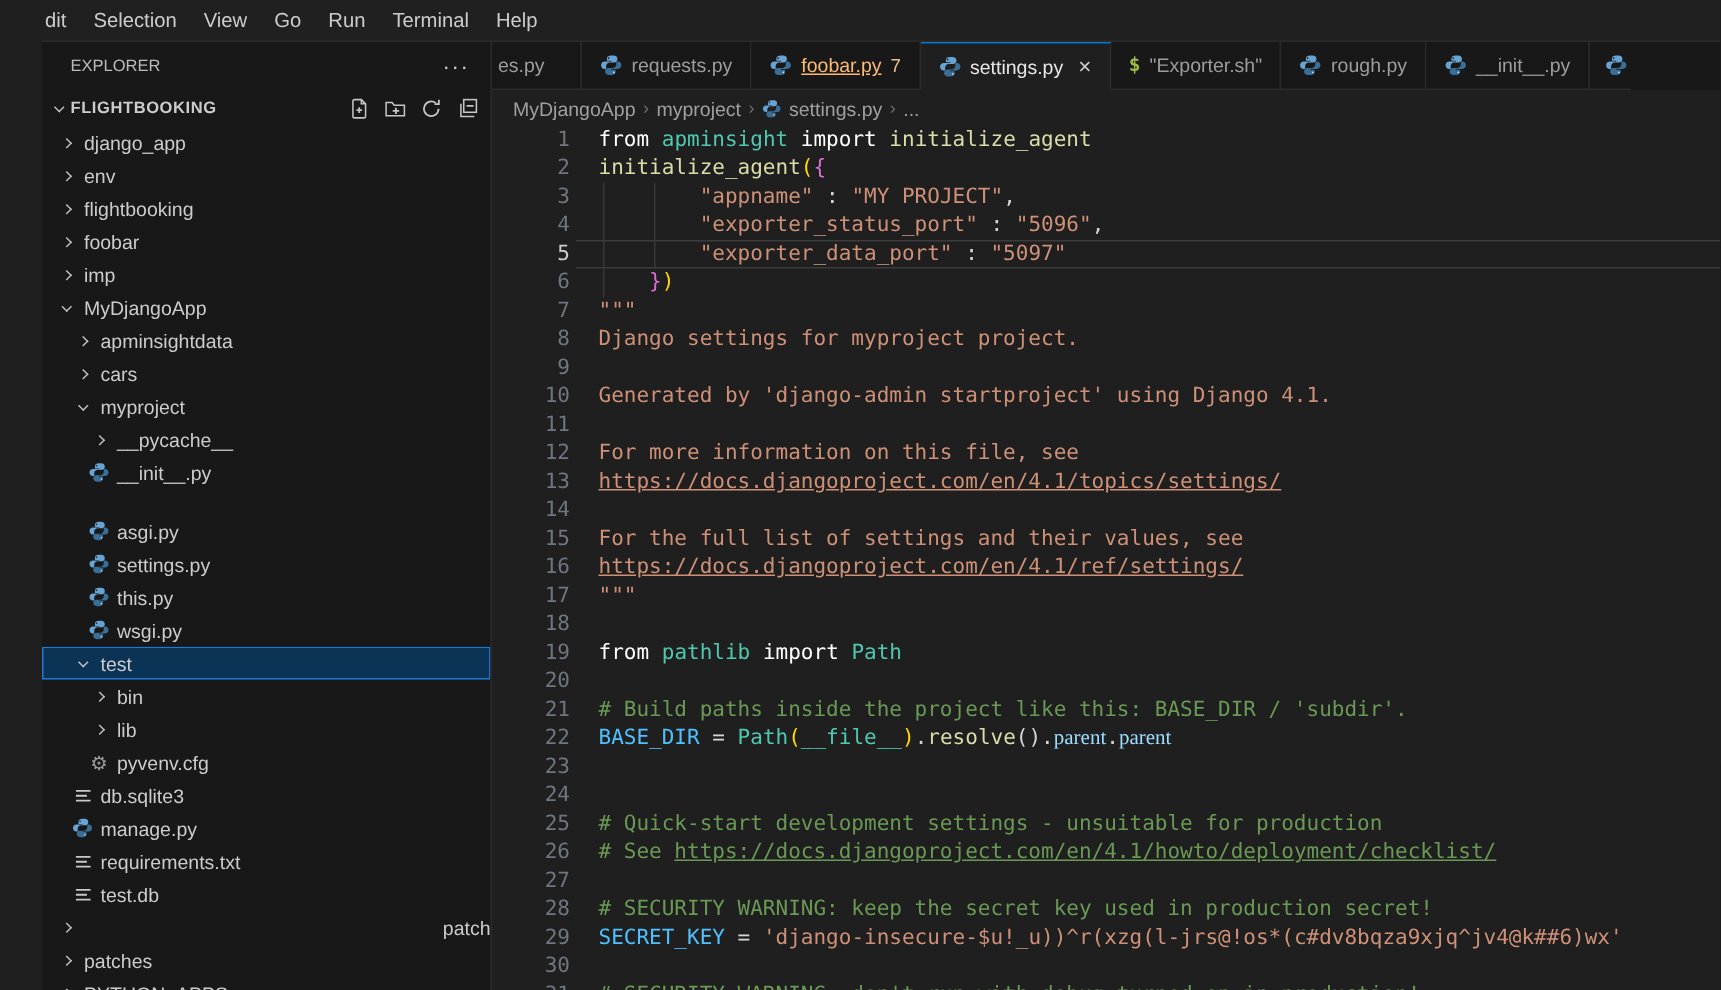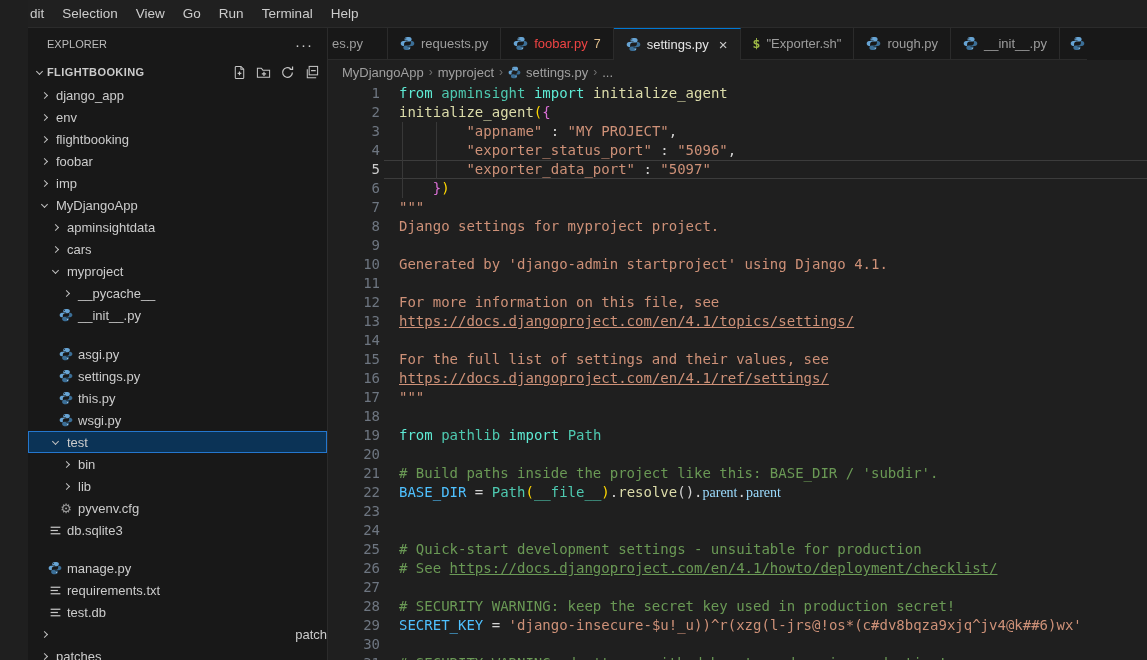--- a/index.html
+++ b/index.html
@@ -39,42 +39,42 @@
 
   
   .editor { flex:1; display:flex; flex-direction:column; min-width:0; background:#1f1f1f; }
   .tabbar { height:32px; flex:none; background:#181818; display:flex; overflow:hidden; }
   .tab { display:flex; align-items:center; gap:6px; padding:0 12px; font-size:13px; color:#9d9d9d;
          background:#181818; border-right:1px solid #2b2b2b; border-bottom:1px solid #2b2b2b;
          white-space:nowrap; cursor:pointer; }
   .tab.active { background:#1f1f1f; color:#e6e6e6; border-bottom:none; border-top:1px solid #0078d4; }
   .tab.partial-left { width:60px; flex:none; overflow:hidden; padding:0 8px 0 4px; }
   .tab.partial-right { width:27px; flex:none; overflow:hidden; border-right:none; padding:0 0 0 10px; }
-  .tab .modified { color:#ef4444; }
+  .tab .modified { color:#fdba74;text-decoration:underline; }
   .tab-badge { color:#E2C08D; font-size:12.5px; }
   .tab-close { margin-left:4px; font-size:15px; color:#cccccc; line-height:1; }
   .tab svg { flex:none; }
 
   .breadcrumbs { height:24px; flex:none; display:flex; align-items:center; padding-left:14px;
                  font-size:13px; color:#a0a0a0; gap:5px; background:#1f1f1f; }
   .bc-item { display:flex; align-items:center; gap:5px; cursor:pointer; }
   .bc-sep { color:#6f6f6f; font-size:12px; }
 
   
   .code-area { flex:1; overflow:hidden; position:relative;
                font-family:"DejaVu Sans Mono", monospace; font-size:14px; }
   .cline { height:19px; line-height:19px; display:flex; position:relative; white-space:pre; }
   .lnum { width:52px; flex:none; text-align:right; color:#6e7681; }
   .ltext { padding-left:19px; white-space:pre; }
   .cline.active .lnum { color:#cccccc; }
   .cline.active::before { content:""; position:absolute; left:56px; right:0; top:0; bottom:0;
                           border-top:1px solid #3c3c3c; border-bottom:1px solid #3c3c3c; pointer-events:none; }
   .iguide { position:absolute; top:0; bottom:0; width:1px; background:#383838; }
 
-  .tk-kw { color:#5eead4; }
+  .tk-kw { color:#ffffff; }
   .tk-type { color:#4EC9B0; }
   .tk-fn { color:#DCDCAA; }
   .tk-var { color:#9CDCFE;font-family:Liberation Serif, serif; }
   .tk-const { color:#4FC1FF; }
   .tk-str { color:#CE9178; }
   .tk-strlink { color:#CE9178; text-decoration:underline; }
   .tk-com { color:#6A9955; }
   .tk-comlink { color:#6A9955; text-decoration:underline; }
   .tk-pl { color:#D4D4D4; }
   .tk-b1 { color:#FFD700; }
@@ -271,21 +271,21 @@
           <div class="trow" style="padding-left: 19px;">
             <span class="slot">
               <svg width="13" height="13" viewBox="0 0 16 16" stroke="#c8c8c8" stroke-width="1.5">
                 <line x1="2" y1="4" x2="14" y2="4"></line>
                 <line x1="2" y1="8" x2="11" y2="8"></line>
                 <line x1="2" y1="12" x2="14" y2="12"></line>
               </svg>
             </span>
             <span class="tlabel">db.sqlite3</span>
           </div>
-          <div class="trow" style="padding-left: 19px; margin-top: 16px;">
+          <div class="trow" style="padding-left: 19px;">
             <span class="slot">
               <svg width="14" height="14" viewBox="0 0 64 64">
                 <path fill="#67a4d4" d="M31.9 4c-7.6 0-12.3 3.3-12.3 8.6v6.9h12.7v2.1H13.2C7.4 21.6 3 26.2 3 32c0 6.1 4.4 10.4 10.2 10.4h4.3v-7.9c0-5.9 4.9-10.6 10.9-10.6h12.2c4.9 0 8.9-4 8.9-8.9v-2.4C49.5 7.2 44.1 4 39.2 4z"></path>
                 <circle fill="#181818" cx="24.5" cy="11.5" r="2.4"></circle>
                 <path fill="#3b6e96" d="M32.1 60c7.6 0 12.3-3.3 12.3-8.6v-6.9H31.7v-2.1h19.1C56.6 42.4 61 37.8 61 32c0-6.1-4.4-10.4-10.2-10.4h-4.3v7.9c0 5.9-4.9 10.6-10.9 10.6H23.4c-4.9 0-8.9 4-8.9 8.9v2.4c0 4.4 5.4 8.6 10.3 8.6z"></path>
                 <circle fill="#cfe3f2" cx="39.5" cy="52.5" r="2.4"></circle>
               </svg>
             </span>
             <span class="tlabel">manage.py</span>
           </div>

